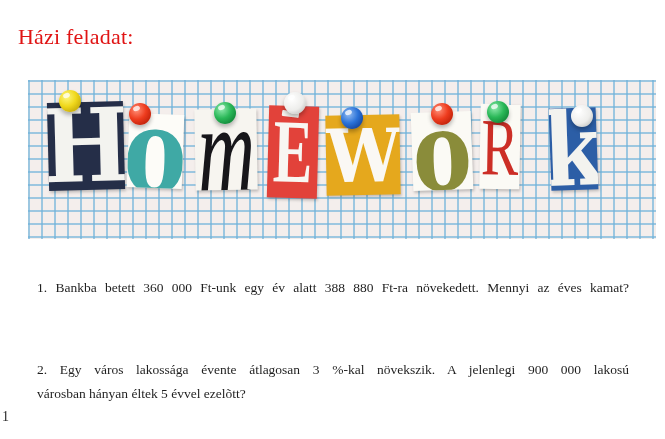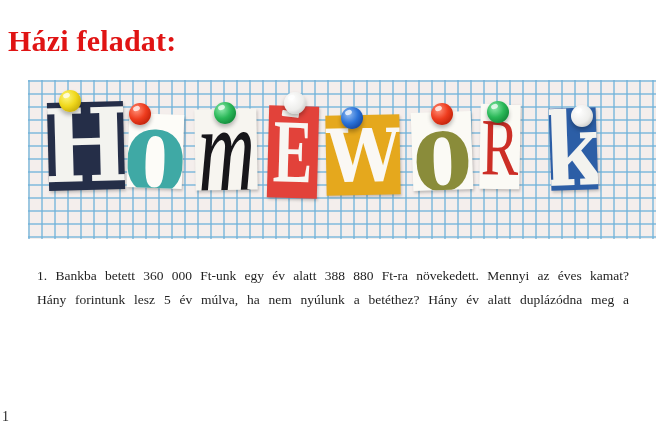--- a/index.html
+++ b/index.html
@@ -3,22 +3,22 @@
 <meta charset="utf-8">
 <style>
   html,body { margin:0; padding:0; }
   #page {
     position:relative; width:665px; height:439px;
     background:#ffffff; overflow:hidden;
     font-family:"Liberation Serif", serif;
   }
   
   #title {
-    position:absolute; left:8px; top:24px;
-    font-size:30px; font-weight:bold; letter-spacing:.2px;
+    position:absolute; left:18px; top:24px;
+    font-size:22px; font-weight:normal; letter-spacing:.2px;
   }
   
   #hw-image {
     position:absolute; left:28px; top:80px; width:628px; height:159px;
     background-color:#f4eeec;
     background-image:
       repeating-linear-gradient(to right,  rgba(110,178,218,.65) 0 1.6px, transparent 1.6px 13px),
       repeating-linear-gradient(to bottom, rgba(110,178,218,.65) 0 1.6px, transparent 1.6px 13px);
     overflow:hidden;
   }
@@ -61,21 +61,21 @@
   .p2 { left:101px; top:23px; }
   .p3 { left:186px; top:22px; }
   .p4 { left:256px; top:12px; }
   .p5 { left:313px; top:27px; }
   .p6 { left:403px; top:23px; }
   .p7 { left:459px; top:21px; }
   .p8 { left:543px; top:25px; }
   
   .para { position:absolute; left:37px; width:592px;
           font-size:13.5px; line-height:24px; color:#1f1f1f; }
-  #para1 { top:264px; }
+  #para1 { top:276px; }
   #para2 { top:358px; }
   .jline { text-align:justify; text-align-last:justify; }
   .jline.last { text-align-last:auto; }
   #page-number { position:absolute; left:2px; top:409px; font-size:14px; color:#2a2a2a; }
 </style>
 </head>
 <body>
 
 <div id="page">
 
@@ -114,18 +114,21 @@
     <span class="pin pin-green  p3"></span>
     <span class="pin pin-white  p4"></span>
     <span class="pin pin-blue   p5"></span>
     <span class="pin pin-red    p6"></span>
     <span class="pin pin-green  p7"></span>
     <span class="pin pin-white  p8"></span>
   </div>
 
   <div id="para1" class="para">
     <div class="jline">1. Bankba betett 360 000 Ft-unk egy év alatt 388 880 Ft-ra növekedett. Mennyi az éves kamat?</div>
-    <div class="jline">Hány forintunk lesz 5 év múlva, ha nem nyúlunk a betéthez? Hány év alatt duplázódna meg a</div>
   </div>
 
+  <div id="para2" class="para">
+    <div class="jline">2. Egy város lakossága évente átlagosan 3 %-kal növekszik. A jelenlegi 900 000 lakosú</div>
+    <div class="jline last">városban hányan éltek 5 évvel ezelõtt?</div>
+  </div>
 
   <div id="page-number">1</div>
 </div>
 
 </body></html>

